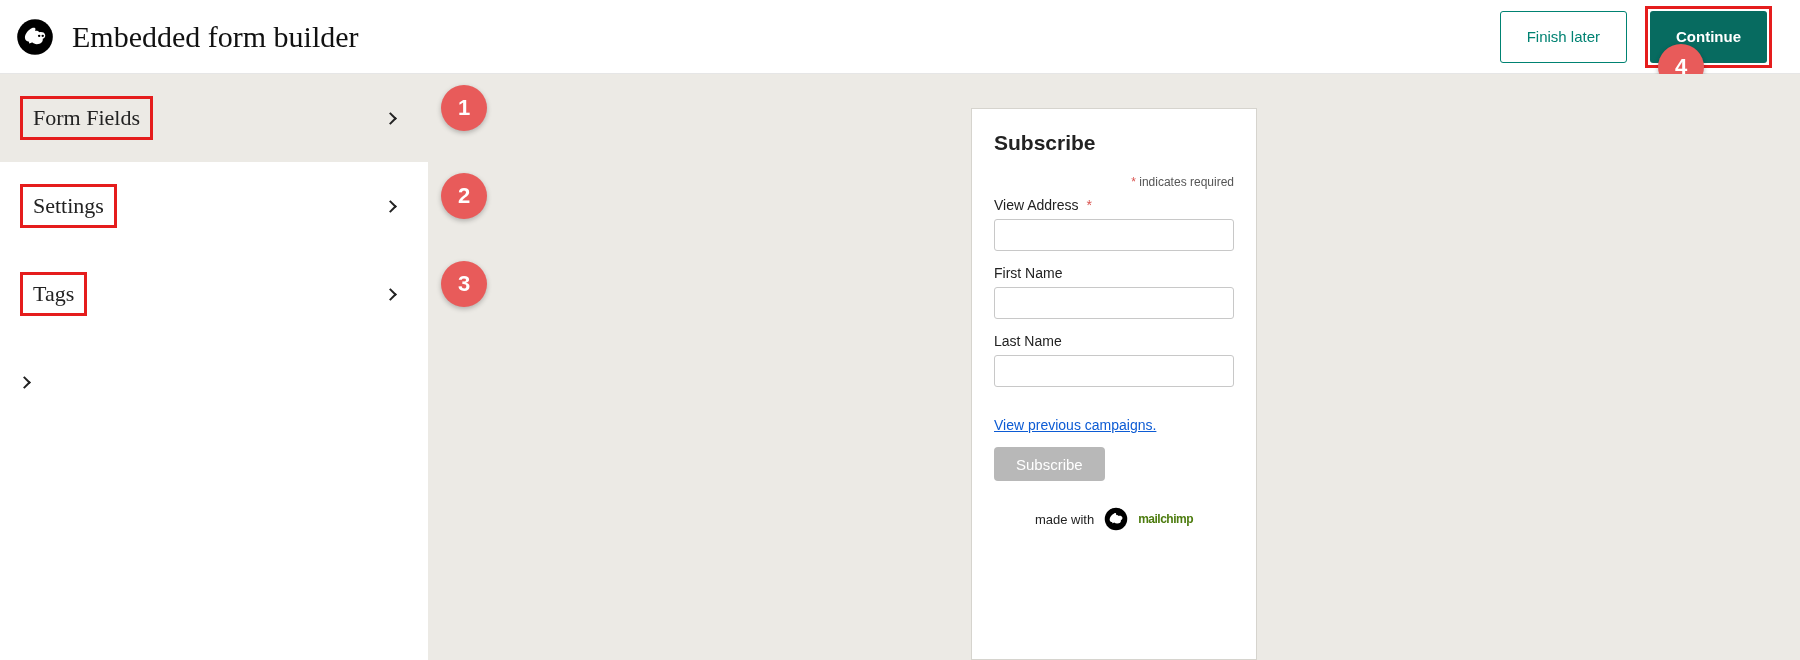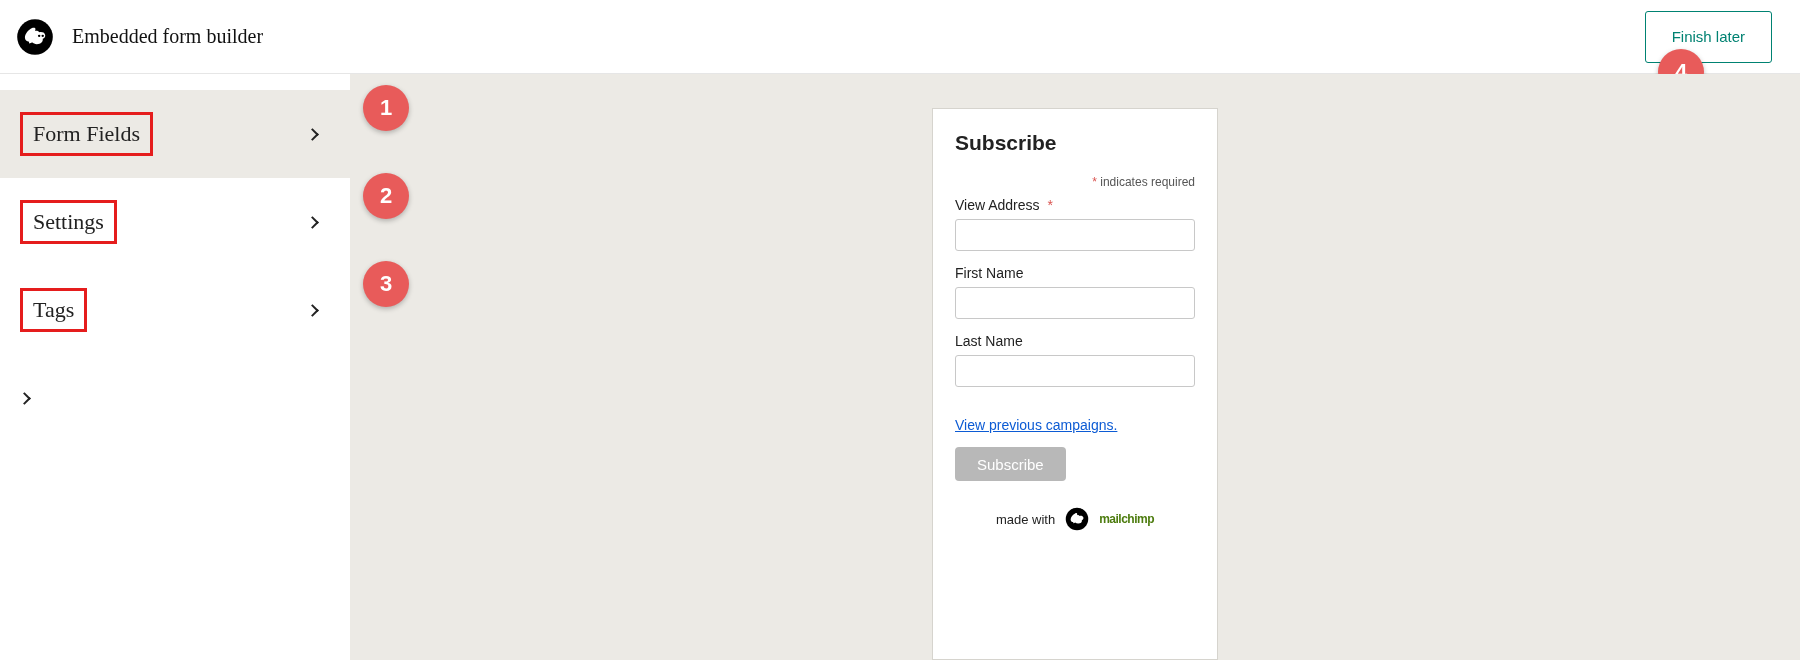--- a/index.html
+++ b/index.html
@@ -32,21 +32,21 @@
     display:flex;
     align-items:center;
     justify-content:space-between;
     padding:0 28px 0 16px;
     border-bottom:1px solid #e6e6e6;
   }
   .header-left{display:flex;align-items:center;gap:18px;}
   .mc-logo svg{width:38px;height:38px;display:block;}
   .page-title{
     font-family:Georgia,"Times New Roman",serif;
-    font-size:20px;
+    font-size:30px;
     font-weight:400;
     color:#111;
   }
   .header-actions{display:flex;align-items:center;gap:18px;position:relative;}
   .btn{
     height:52px;
     padding:0 26px;
     font-size:15px;
     border-radius:3px;
     cursor:default;
@@ -73,24 +73,23 @@
 
   
   .workspace{
     position:relative;
     display:flex;
     height:calc(660px - 74px);
   }
 
   
   .sidebar{
-    width:350px;
+    width:428px;
     background:var(--sidebar-bg);
     position:relative;
-    margin-top:16px;
   }
   .sidebar-item{
     height:88px;
     display:flex;
     align-items:center;
     justify-content:space-between;
     padding:0 33px 0 20px;
     font-family:Georgia,"Times New Roman",serif;
     font-size:22px;
     color:#222;
@@ -213,20 +212,23 @@
           <circle cx="32" cy="32" r="30" fill="#000"></circle>
           <path fill="#fff" d="M22 40c-4 0-7-3-7-7 0-6 6-13 12-16 2-1 4-1 5 0 1 1 1 3 0 5 3-1 6 0 7 2 4-1 9 0 10 4 1 3-1 6-4 7 1 5-3 9-10 9-3 0-6-1-8-3-1 1-3 2-5 2z"></path>
           <circle cx="39" cy="30" r="2" fill="#000"></circle>
           <circle cx="45" cy="30" r="2" fill="#000"></circle>
         </svg>
     </span>
     <div class="page-title">Embedded form builder</div>
   </div>
   <div class="header-actions">
     <div class="btn btn-ghost">Finish later</div>
+    <span class="primary-wrap">
+      <div class="btn btn-primary">Continue</div>
+    </span>
     <div class="callout" style="top:38px;right:68px;">4</div>
   </div>
 </div>
 
 <div class="workspace">
 
   <div class="sidebar">
     <div class="sidebar-item active">
       <span class="label-box boxed">Form Fields</span>
       <span class="chevron"></span>

